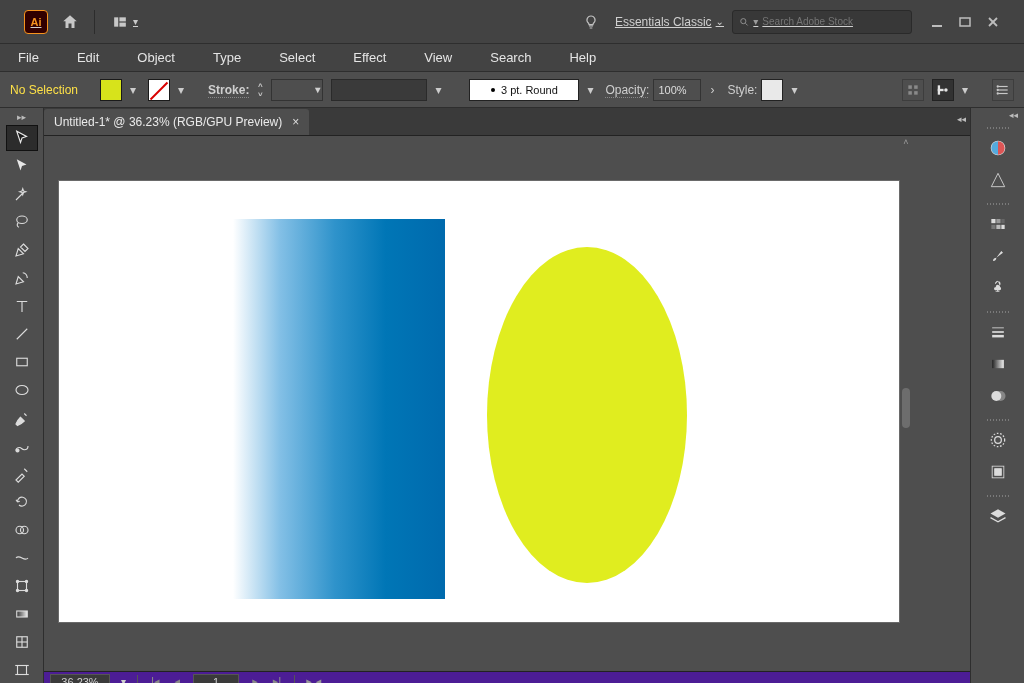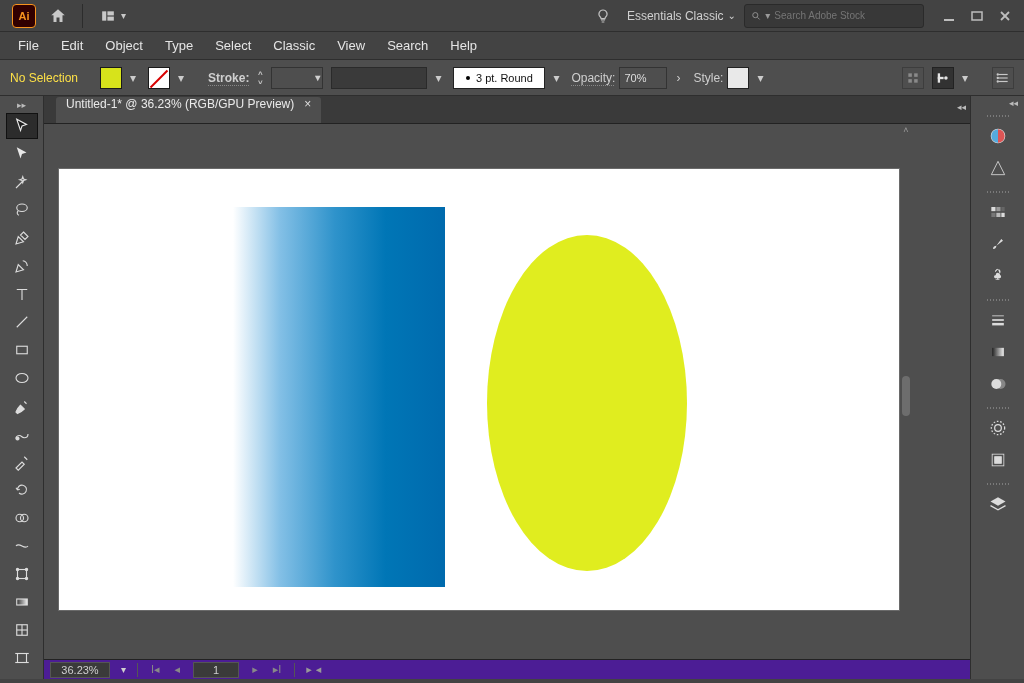--- a/index.html
+++ b/index.html
@@ -1,48 +1,48 @@
 <!DOCTYPE html>
 <html><head>
 <meta charset="utf-8">
 <style>
   * { box-sizing: border-box; margin: 0; padding: 0; font-family: "Segoe UI", Arial, sans-serif; }
   body { width: 1024px; height: 683px; background: #434343; color: #d0d0d0; overflow: hidden; font-size: 12px; }
 
   
-  .titlebar { height: 32px; background: #434343; display: flex; align-items: center; padding: 0 8px; border-bottom: 1px solid #2e2e2e; }
+  .titlebar { height: 44px; background: #434343; display: flex; align-items: center; padding: 0 20px; border-bottom: 1px solid #2e2e2e; text-decoration: underline; }
   .ai-logo { width: 24px; height: 24px; background: #310000; border: 1px solid #f7941e; border-radius: 4px; display:flex; align-items:center; justify-content:center; color:#f7941e; font-weight:bold; font-size:11px; margin:0 6px 0 4px;}
   .home-btn, .wkspc-btn, .lightbulb { width: 28px; height: 28px; display:flex; align-items:center; justify-content:center; margin: 0 2px; color:#c8c8c8;}
   .tb-sep { width: 1px; height: 24px; background: #2c2c2c; margin: 0 8px; }
   .wkspc-btn { width: auto; padding: 0 6px; gap:4px;}
   .tb-spacer { flex: 1; }
   .workspace-switch { display:flex; align-items:center; gap:4px; padding: 0 8px;}
   .search-stock { position: relative; width: 180px; height: 24px; background: #383838; border:1px solid #2a2a2a; border-radius: 3px; display:flex; align-items:center; padding: 0 6px; gap: 4px; color:#8a8a8a;}
   .search-stock input { background: transparent; border: none; outline: none; color:#ccc; font-size:10px; width: 100%;}
   .win-controls { display:flex; gap: 6px; margin-left: 14px; }
   .win-btn { width: 22px; height: 22px; display:flex; align-items:center; justify-content:center; color:#bdbdbd; }
 
   
-  .menubar { height: 28px; background: #434343; display:flex; align-items:center; padding: 0 8px; gap: 2px; border-bottom: 1px solid #2e2e2e;}
+  .menubar { height: 28px; background: #434343; display:flex; align-items:center; padding: 0 8px; gap: 18px; border-bottom: 1px solid #2e2e2e;}
   .menu-item { padding: 4px 10px; color:#e5e5e5; font-size: 13px;}
 
   
   .controlbar { height: 36px; background: #4e4e4e; border-bottom: 1px solid #2e2e2e; display:flex; align-items:center; padding: 0 10px; gap: 8px; font-size: 12px;}
   .no-sel { color:#fde047; margin-right: 14px;}
   .swatch { width: 22px; height: 22px; border: 1px solid #1a1a1a; display:inline-block;}
   .swatch.fill { background:#d7e31b; }
   .swatch.stroke { background:#fff; position: relative;}
   .swatch.stroke::after { content:""; position:absolute; left:-2px; right:-2px; top:50%; border-top: 2px solid #d80000; transform: rotate(-45deg);}
   .drop-caret { display:inline-flex; width:14px; justify-content:center; color:#ccc;}
   .cb-group { display:flex; align-items:center; gap:4px;}
   .cb-label { color:#cfcfcf; text-decoration: underline dotted #888; text-underline-offset: 3px;}
   .spin-box { width: 14px; height: 22px; display:flex; flex-direction:column; justify-content:center; align-items:center; color:#c8c8c8;}
   .empty-dd { width: 52px; height: 22px; border: 1px solid #333; background: #4e4e4e; display:flex; align-items:center; justify-content:flex-end; padding-right:2px;}
   .profile-dd { width: 96px; height: 22px; background: #3a3a3a; border:1px solid #2a2a2a;}
-  .brush-dd { width: 92px; height: 22px; background: #fff; color:#111; border:1px solid #222; display:flex; align-items:center; justify-content:center; gap:6px; font-size:11px;}
+  .brush-dd { width: 110px; height: 22px; background: #fff; color:#111; border:1px solid #222; display:flex; align-items:center; justify-content:center; gap:6px; font-size:11px;margin-left:16px;}
   .brush-dot { width:4px; height:4px; background:#000; border-radius: 50%;}
   .opac-box { width: 48px; height: 22px; background:#4e4e4e; border:1px solid #333; display:flex; align-items:center; padding:0 4px; color:#ddd; font-size:11px;}
   .style-sw { width: 22px; height: 22px; background:#e9e9e9; border:1px solid #222;}
   .cb-spacer { flex:1; }
   .cb-iconbox { width: 22px; height: 22px; display:flex; align-items:center; justify-content:center; background:#323232; border:1px solid #222; color:#ddd;}
   .cb-iconbox.dim { background:#4e4e4e; color:#777; border:1px solid #3d3d3d;}
 
   
   .workrow { display:flex; height: 583px; }
 
@@ -50,21 +50,21 @@
   .left-tools { width: 44px; background:#4e4e4e; border-right:1px solid #2e2e2e; display:flex; flex-direction:column; align-items:center; padding-top: 2px;}
   .lt-expand { width: 100%; height: 14px; display:flex; align-items:center; justify-content:center; color:#bbb; font-size:9px;}
   .tool { width: 32px; height: 26px; margin: 1px 0; display:flex; align-items:center; justify-content:center; color:#d8d8d8;}
   .tool.active { background:#2c2c2c; border:1px solid #111;}
   .tool svg { width: 18px; height: 18px; stroke:#dcdcdc; fill:none; stroke-width:1.5;}
   .tool.filled svg { fill:#dcdcdc; stroke:none;}
   
   
   .docarea { flex:1; background:#4e4e4e; display:flex; flex-direction:column;}
   .tab-strip { height: 28px; background:#3a3a3a; display:flex; align-items:flex-end; border-bottom: 1px solid #222; position: relative;}
-  .doc-tab { height: 26px; background:#4e4e4e; display:flex; align-items:flex-start; padding:0 10px; gap: 10px; color:#eaeaea; font-size:12px; border-top-left-radius: 3px; border-top-right-radius: 3px; margin-left: 12px;}
+  .doc-tab { height: 26px; background:#4e4e4e; display:flex; align-items:center; padding:0 10px; gap: 10px; color:#eaeaea; font-size:12px; border-top-left-radius: 3px; border-top-right-radius: 3px; margin-left: 0;}
   .tab-close { color:#ddd; }
   .canvas-wrap { flex:1; background:#4e4e4e; position:relative; overflow:hidden;}
   .artboard { position:absolute; left: 14px; right: 70px; top: 44px; bottom: 48px; background:#fff; border:1px solid #6a6a6a;}
   .rect-grad { position:absolute; left: 174px; top: 38px; width: 212px; height: 380px; background:linear-gradient(90deg, #ffffff 0%, #84c0e6 22%, #2f93cb 48%, #0076b6 72%, #006aad 100%);}
   .ellipse { position:absolute; left: 428px; top: 66px; width: 200px; height: 336px; background:#e0ed1f; border-radius: 50%;}
   .vscroll { position: absolute; right: 58px; top: 0; width: 12px; bottom: 20px;}
   .vscroll .arrow { width:12px;height:12px;display:flex;align-items:center;justify-content:center;color:#999;font-size:9px;}
   .vscroll .thumb { position:absolute; top: 252px; width:8px; left:2px; height:40px; background:#6d6d6d; border-radius:4px;}
   .statusbar { height: 20px; background:#4c1d95; border-top:1px solid #222; display:flex; align-items:center; padding: 0 6px; gap: 11px; font-size:11px; color:#cfcfcf;}
   .zoom-box { width: 60px; height: 16px; background:#3a3a3a; border:1px solid #555; display:flex; align-items:center; justify-content:center;}
@@ -141,21 +141,21 @@
       </div>
   </div>
 </div>
 
 <div class="menubar">
   <div class="menu-item">File</div>
   <div class="menu-item">Edit</div>
   <div class="menu-item">Object</div>
   <div class="menu-item">Type</div>
   <div class="menu-item">Select</div>
-  <div class="menu-item">Classic</div>
+  <div class="menu-item">Effect</div>
   <div class="menu-item">View</div>
   <div class="menu-item">Search</div>
   <div class="menu-item">Help</div>
 </div>
 
 <div class="controlbar">
   <span class="no-sel">No Selection</span>
   <div class="cb-group">
     <span class="swatch fill"></span>
       <span class="drop-caret">▾</span>
@@ -180,21 +180,21 @@
   </div>
   <div class="cb-group">
     <div class="brush-dd">
       <span class="brush-dot"></span>
       <span>3 pt. Round</span>
     </div>
       <span class="drop-caret">▾</span>
   </div>
   <div class="cb-group">
     <span class="cb-label">Opacity:</span>
-    <div class="opac-box">70%</div>
+    <div class="opac-box">100%</div>
     <span class="drop-caret">›</span>
   </div>
   <div class="cb-group">
     <span class="cb-label" style="text-decoration:none;">Style:</span>
     <span class="style-sw"></span>
       <span class="drop-caret">▾</span>
   </div>
   <div class="cb-spacer"></div>
   <div class="cb-iconbox dim">
     <svg viewBox="0 0 24 24" width="14" height="14" fill="#8a8a8a">

